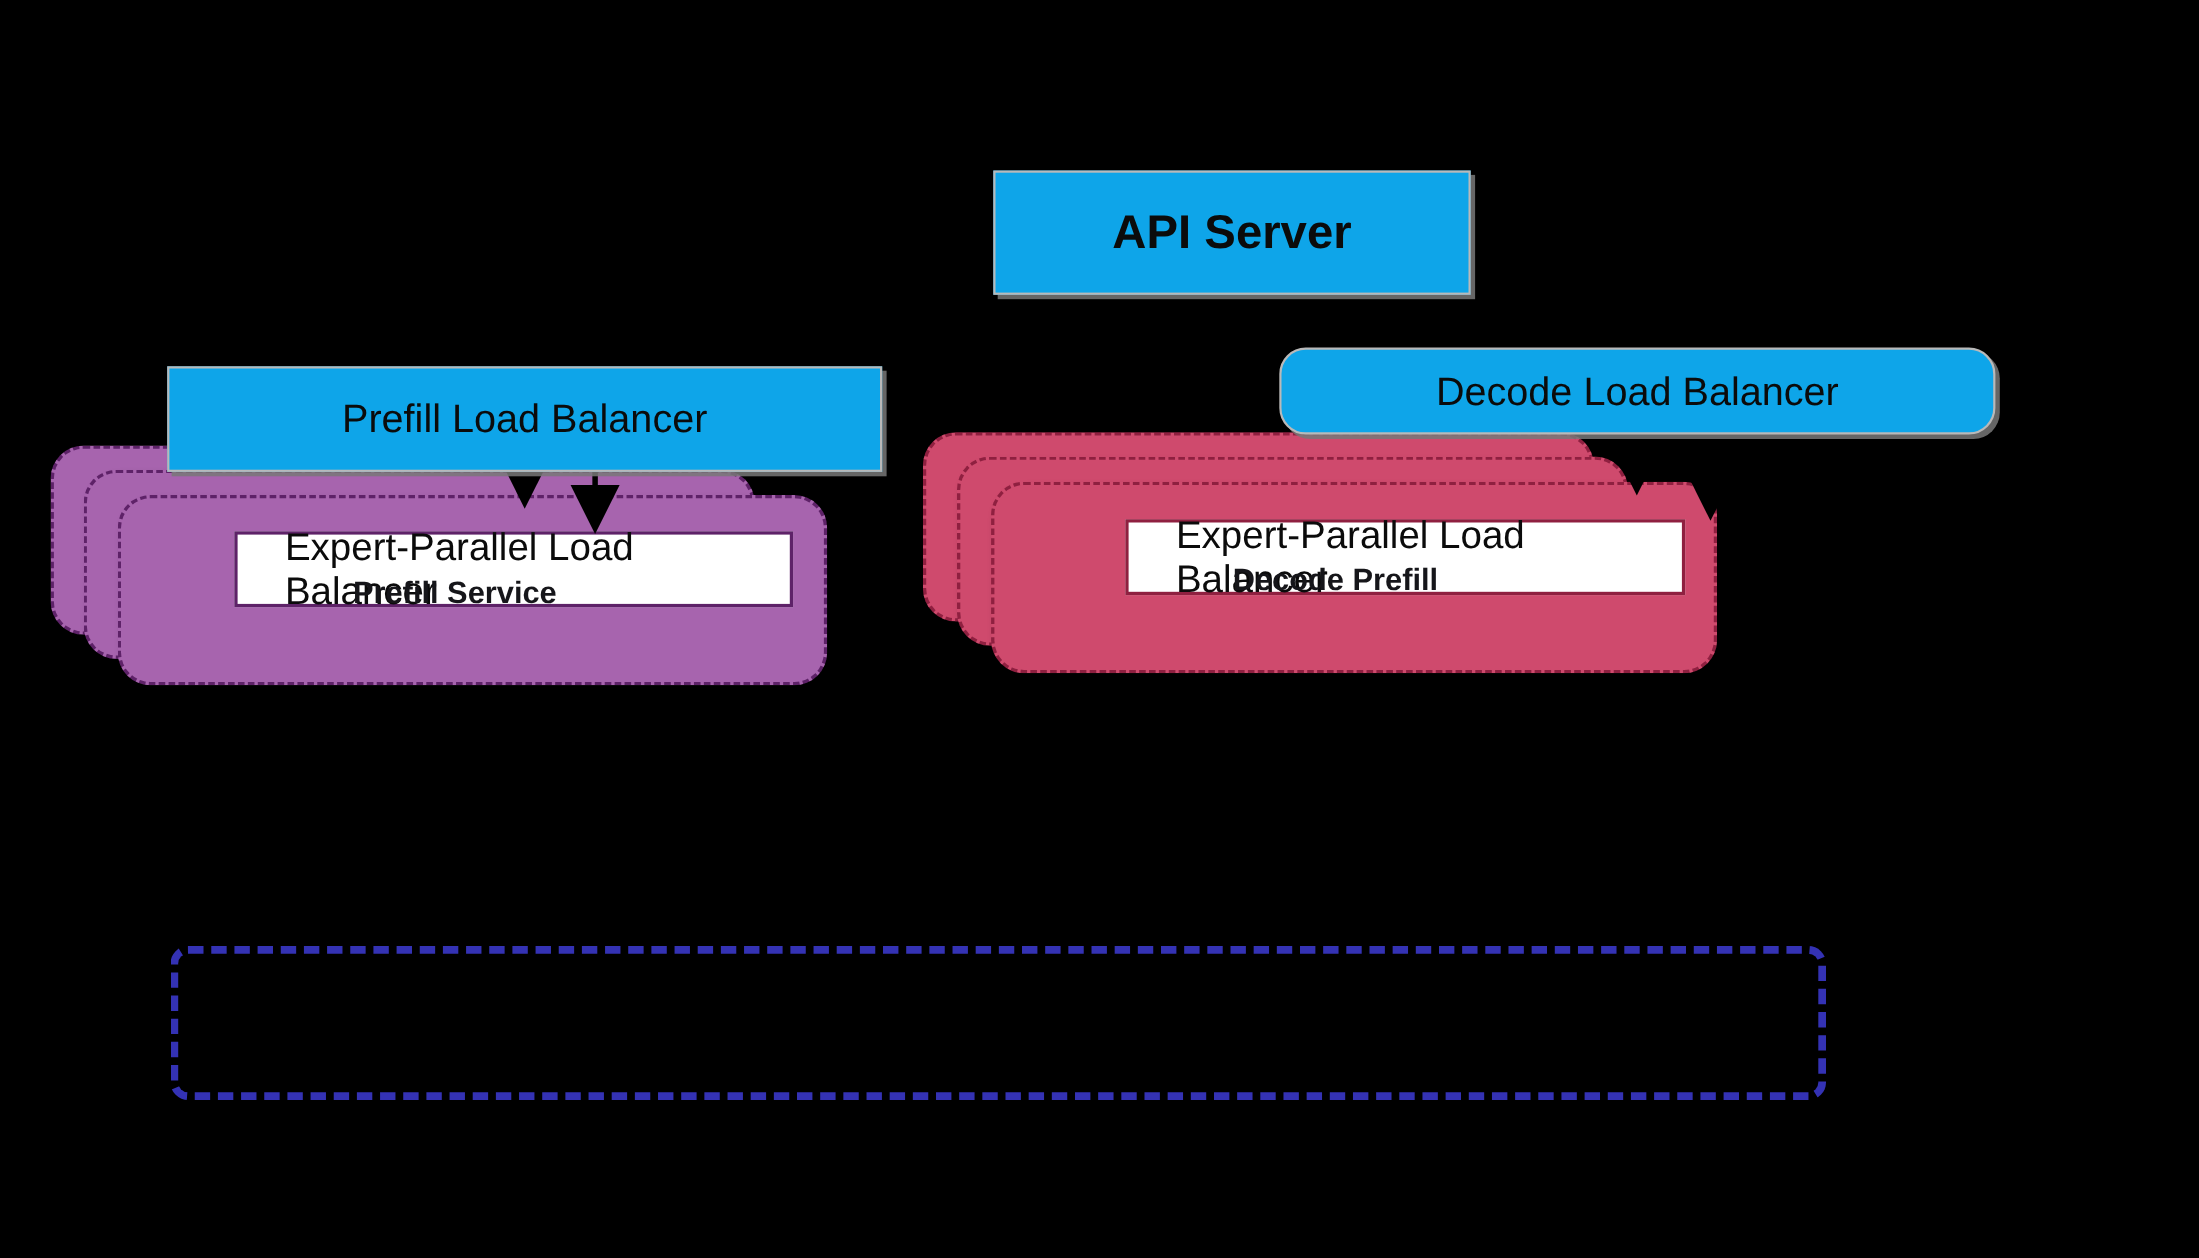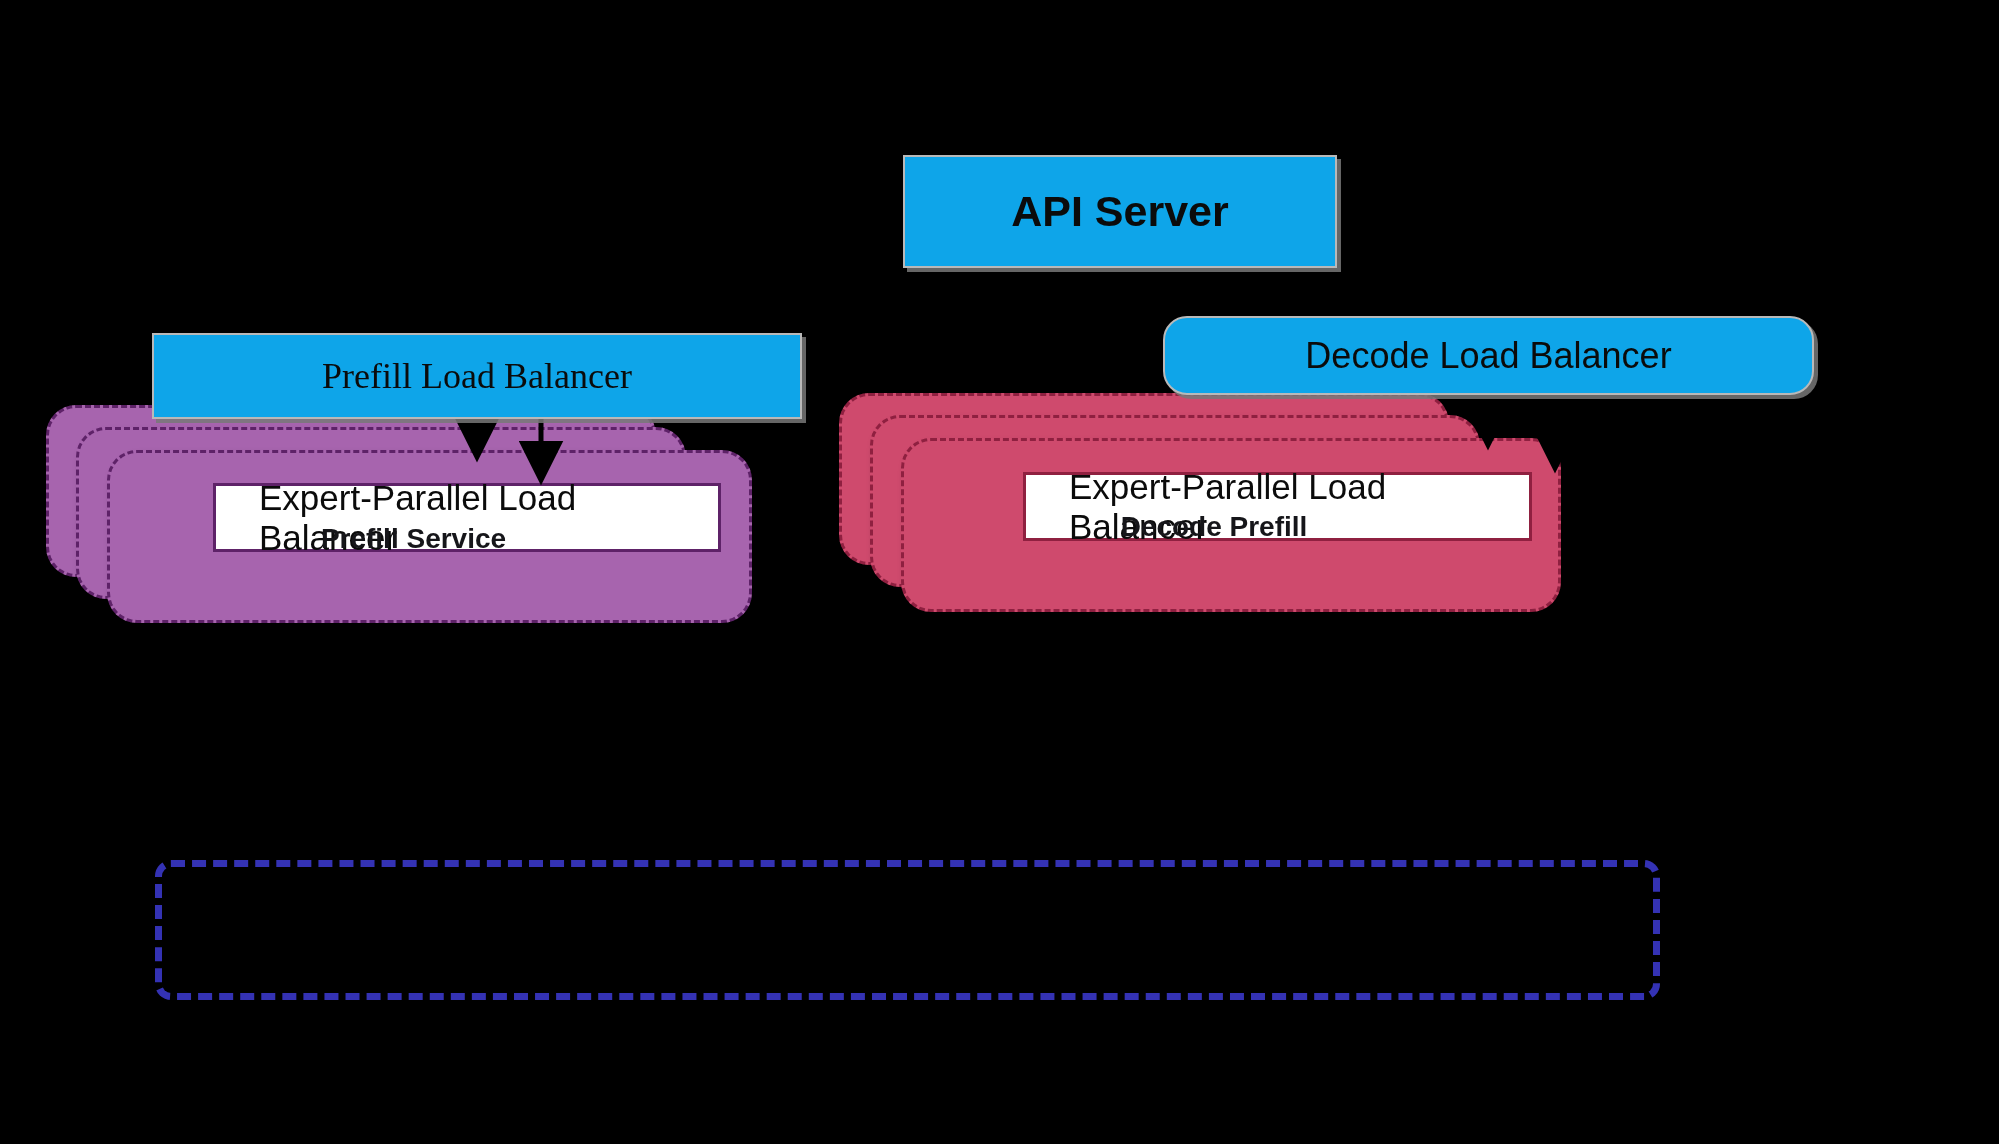--- a/index.html
+++ b/index.html
@@ -40,24 +40,23 @@
     width: 434px;
     height: 113px;
     font-size: 43px;
     font-weight: 700;
   }
 
   #prefill-lb {
     left: 152px;
     top: 333px;
     width: 650px;
-    height: 86px;
+    height: 96px;
     font-size: 36px;
     font-weight: 400;
-    font-family: Liberation Serif, serif;
   }
 
   #decode-lb {
     left: 1163px;
     top: 316px;
     width: 651px;
     height: 79px;
     font-size: 36px;
     font-weight: 400;
     border-radius: 24px;

